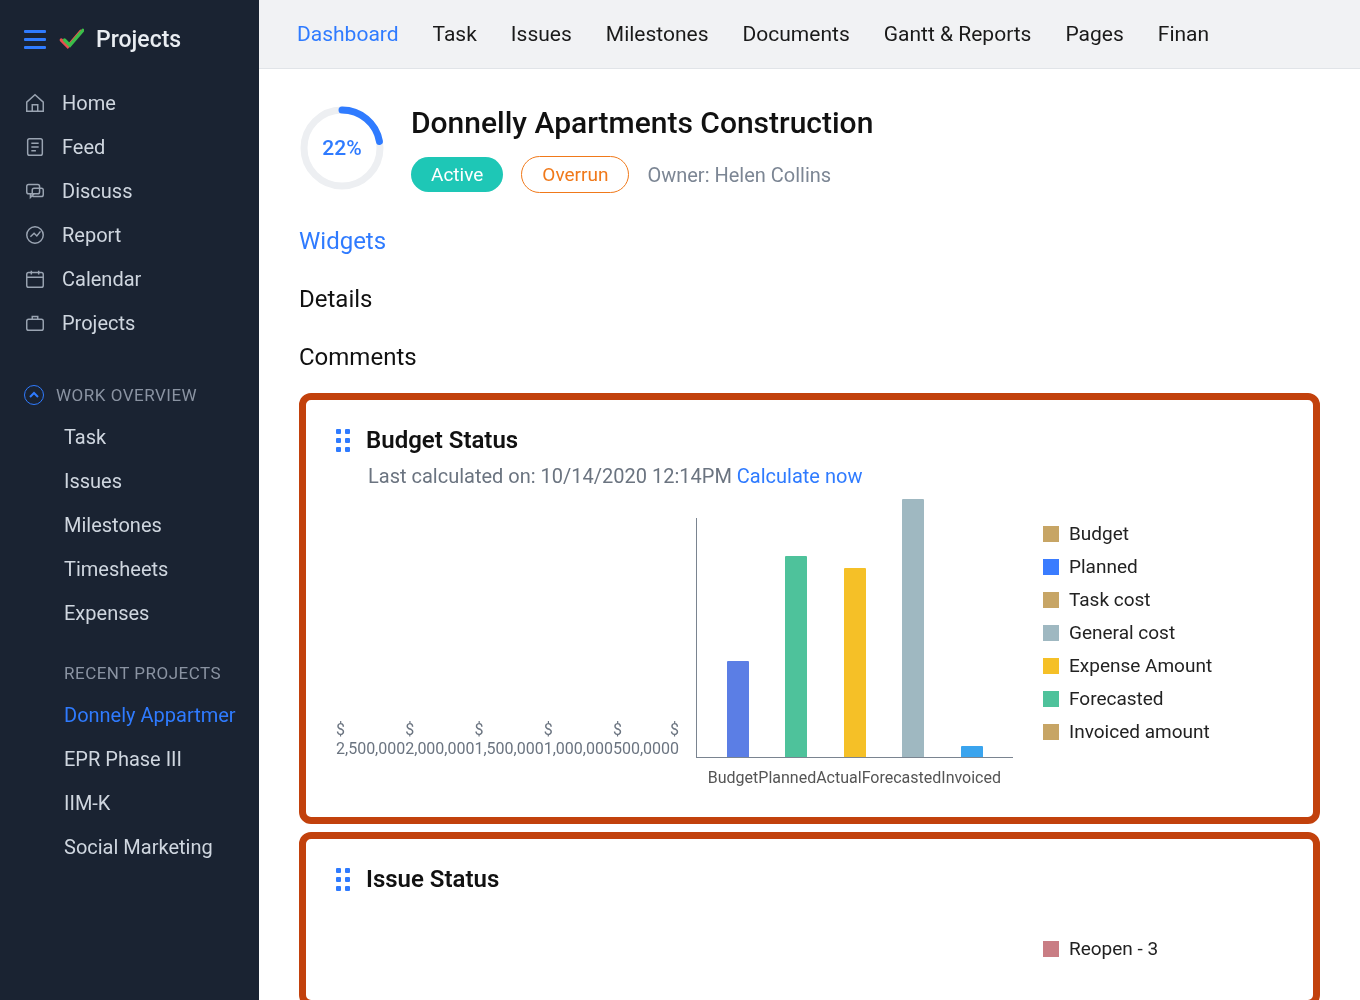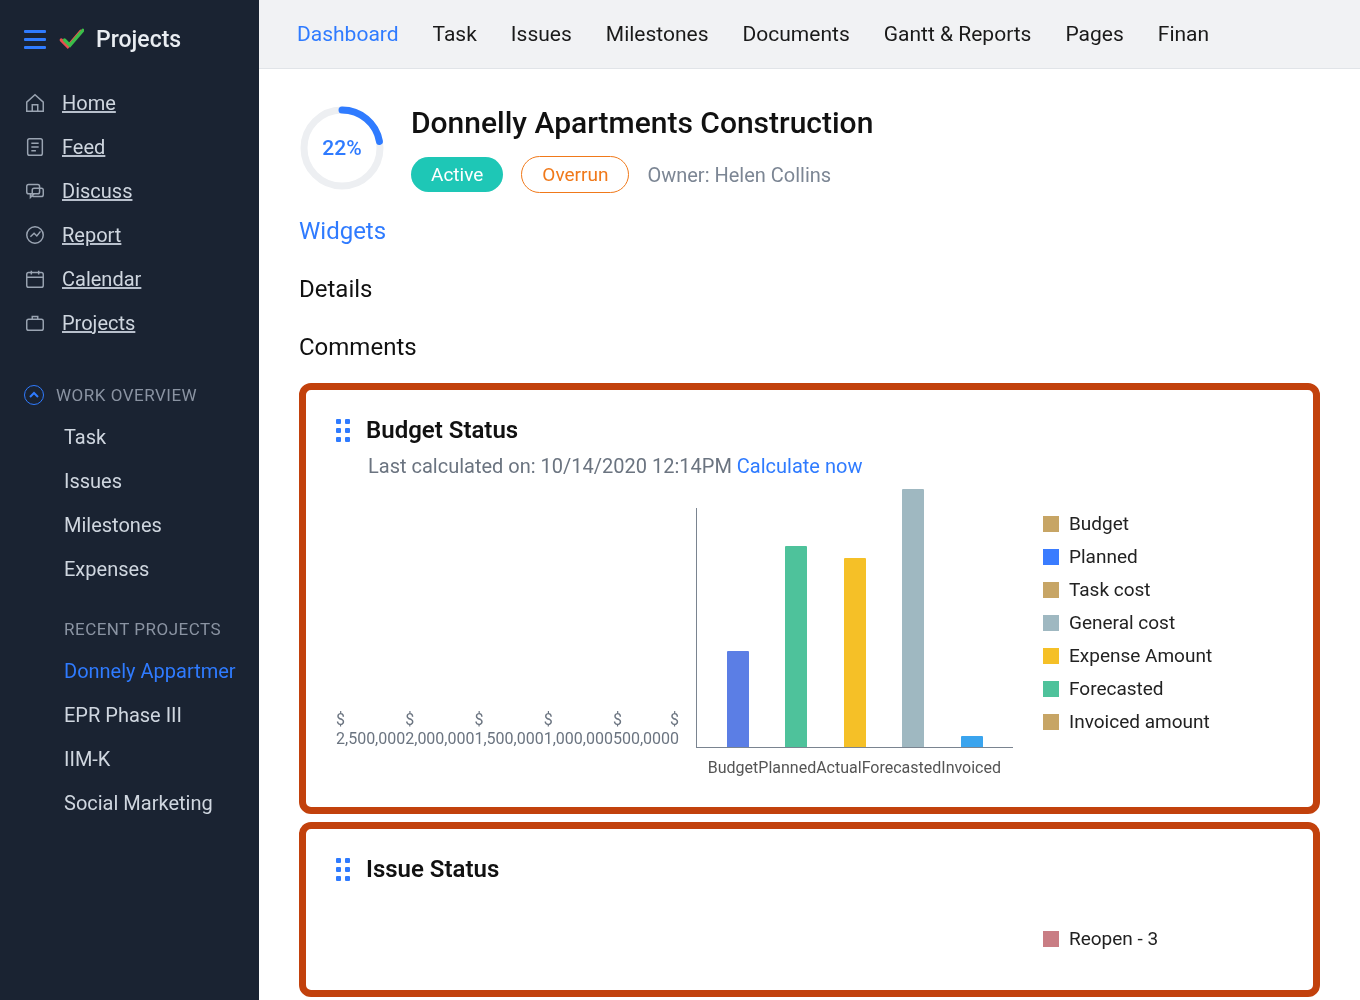--- a/index.html
+++ b/index.html
@@ -39,21 +39,21 @@
   border-radius: 1px;
 }
 .logo-check {
   width: 26px; height: 26px;
 }
 .sidebar-title {
   color: #e9edf2;
   font-size: 23px;
   font-weight: 500;
 }
-.nav-primary { padding: 10px 0 18px 0; text-decoration: underline; }
+.nav-primary { padding: 10px 0 18px 0; }
 .nav-item {
   display: flex;
   align-items: center;
   gap: 16px;
   padding: 10px 24px;
   font-size: 20px;
   color: #cfd6df;
   cursor: pointer;
 }
 .nav-item .icon { width: 22px; height: 22px; color: #9aa4b2; display:flex; align-items:center; justify-content:center; }
@@ -107,21 +107,21 @@
   font-size: 21px;
   color: #1a1a1a;
   overflow: hidden;
   white-space: nowrap;
 }
 .tabs .tab { cursor: pointer; }
 .tabs .tab.active { color: #2f7bff; }
 
 .content { padding: 36px 40px; overflow-y: auto; flex:1; }
 
-.project-header { display: flex; align-items: flex-start; gap: 26px; margin-bottom: 24px; }
+.project-header { display: flex; align-items: flex-start; gap: 26px; margin-bottom: 34px; }
 .progress-ring { position: relative; width: 86px; height: 86px; }
 .progress-ring svg { transform: rotate(-90deg); }
 .progress-ring .pct {
   position: absolute; inset: 0; display:flex; align-items:center; justify-content:center;
   font-size: 21px; color: #2f7bff; font-weight: 500;
 }
 .project-meta h1 {
   font-size: 30px;
   font-weight: 500;
   color: #111;
@@ -249,20 +249,21 @@
       <span class="chev">
           <svg viewBox="0 0 10 10">
             <path d="M1 7 L5 3 L9 7"></path>
           </svg>
         </span>
       <span>WORK OVERVIEW</span>
     </div>
     <div class="sub-item">Task</div>
     <div class="sub-item">Issues</div>
     <div class="sub-item">Milestones</div>
+    <div class="sub-item">Timesheets</div>
     <div class="sub-item">Expenses</div>
 
     <div class="recent-header">RECENT PROJECTS</div>
     <div class="sub-item active">Donnely Appartmer</div>
     <div class="sub-item">EPR Phase III</div>
     <div class="sub-item">IIM-K</div>
     <div class="sub-item">Social Marketing</div>
   </aside>
 
   <main class="main">

